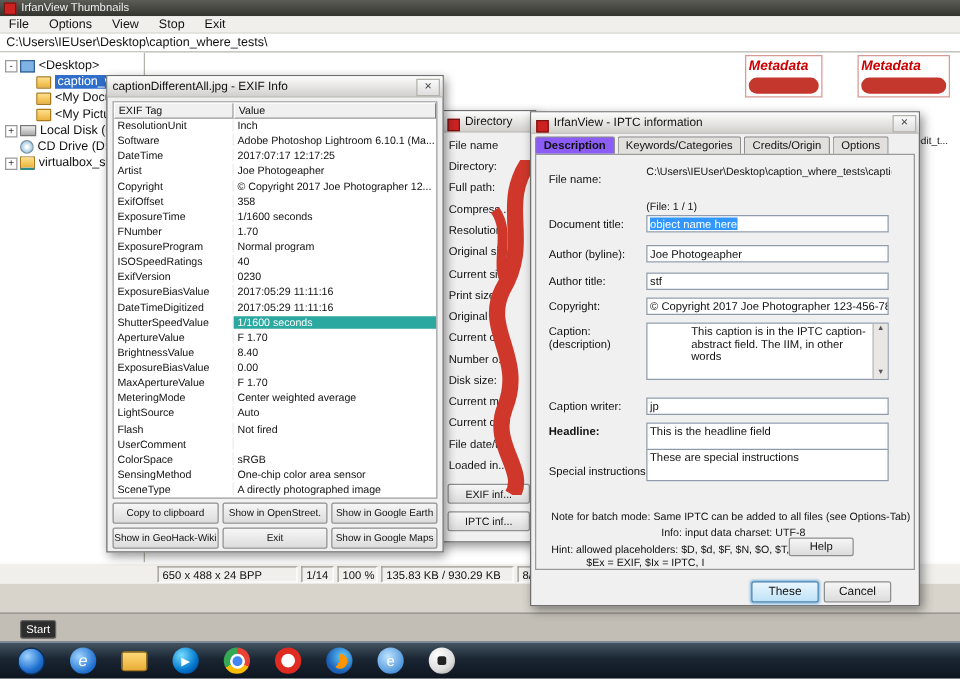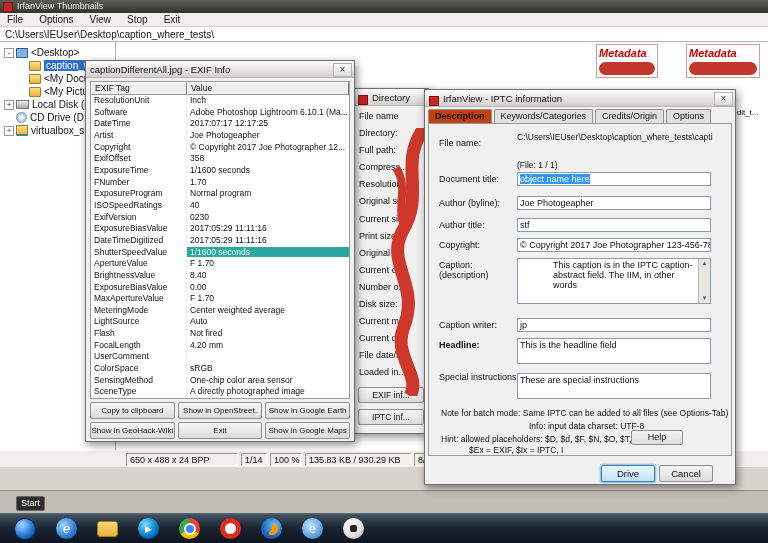--- a/index.html
+++ b/index.html
@@ -80,42 +80,42 @@
   .pbtn-exif{top:298px;}
   .pbtn-iptc{top:320px;}
   .redsvg{position:absolute;left:390px;top:128px;width:38px;height:268px;z-index:3;pointer-events:none;}
 
   
   .dlg-iptc{left:424px;top:75px;width:312px;height:396px;z-index:5;margin-top:14px;}
   .iptc-icon{width:8px;height:8px;background:#cc2222;border:1px solid #7a1410;margin-right:4px;flex:none;}
   .tabs{position:absolute;left:3px;top:19px;height:15px;display:flex;font-size:9px;}
   .tab{padding:0 6px;border:1px solid #8f8f8f;border-bottom:none;background:#e2e0dc;
     line-height:13px;border-radius:2px 2px 0 0;margin-right:2px;}
-  .tab.active{background:#c2410c;font-weight:bold;height:15px;}
+  .tab.active{background:#8b5cf6;font-weight:bold;height:15px;}
   .tabpage{position:absolute;left:3px;top:33px;right:3px;bottom:28px;border:1px solid #9a9a9a;
     background:#f0f0f0;}
   .flabel{position:absolute;left:10px;font-size:9px;white-space:nowrap;}
   .fval{position:absolute;font-size:8.5px;white-space:nowrap;overflow:hidden;}
   .inp{position:absolute;left:88px;width:194px;height:14px;background:#fff;border:1px solid #8f9bab;
     font-size:9px;line-height:12px;padding:0 2px;box-sizing:border-box;white-space:nowrap;overflow:hidden;}
   .inp.area{white-space:normal;line-height:10px;padding-top:1px;}
   .selected-text{background:#3197ff;color:#fff;}
   .l-filename{top:14px;} .v-filename{left:88px;top:8px;width:196px;} .v-filecount{left:88px;top:36px;}
   .l-doctitle{top:50px;} .i-doctitle{top:48px;}
   .l-byline{top:74px;}   .i-byline{top:72px;}
   .l-authortitle{top:96px;} .i-authortitle{top:94px;}
   .l-copyright{top:116px;}  .i-copyright{top:114px;}
   .l-caption{top:136px;} .l-caption-sub{top:146px;}
   .i-caption{top:134px;height:46px;padding-right:13px;padding-left:35px;}
   .vsb{position:absolute;right:0;top:0;bottom:0;width:11px;background:#e9e7e3;border-left:1px solid #bbb;
     display:flex;flex-direction:column;justify-content:space-between;font-size:6px;color:#555;
     text-align:center;line-height:9px;}
   .l-capwriter{top:196px;} .i-capwriter{top:194px;}
   .l-headline{top:216px;font-weight:bold;}  .i-headline{top:214px;height:26px;}
-  .l-special{top:248px;}   .i-special{top:249px;height:26px;}
+  .l-special{top:248px;}   .i-special{top:235px;height:26px;}
   .note{position:absolute;font-size:8.5px;white-space:nowrap;}
   .n-batch{top:284px;left:12px;}
   .n-charset{top:297px;left:100px;}
   .n-hint1{top:310px;left:12px;}
   .n-hint2{top:321px;left:40px;}
   .help-btn{position:absolute;top:306px;left:202px;width:52px;height:15px;font-size:9px;line-height:13px;}
   .dlg-btn{position:absolute;top:375px;height:17px;width:54px;font-size:9.5px;line-height:15px;}
   .write-btn{left:176px;background:linear-gradient(#eaf6fd,#bfe3f8);border:1px solid #3c7fb1;
     box-shadow:0 0 2px 1px #7fb5df;}
   .cancel-btn{left:234px;}
@@ -345,24 +345,20 @@
           </div>
           <div class="exif-row">
             <div class="cell-tag">LightSource</div>
             <div class="cell-val">Auto</div>
           </div>
           <div class="exif-row">
             <div class="cell-tag">Flash</div>
             <div class="cell-val">Not fired</div>
           </div>
           <div class="exif-row">
-            <div class="cell-tag">FocalLength</div>
-            <div class="cell-val">4.20 mm</div>
-          </div>
-          <div class="exif-row">
             <div class="cell-tag">UserComment</div>
             <div class="cell-val"></div>
           </div>
           <div class="exif-row">
             <div class="cell-tag">ColorSpace</div>
             <div class="cell-val">sRGB</div>
           </div>
           <div class="exif-row">
             <div class="cell-tag">SensingMethod</div>
             <div class="cell-val">One-chip color area sensor</div>
@@ -434,21 +430,21 @@
       <div class="flabel l-special">Special instructions:</div>
       <div class="inp area i-special">These are special instructions</div>
 
       <div class="note n-batch">Note for batch mode: Same IPTC can be added to all files (see Options-Tab)</div>
       <div class="note n-charset">Info: input data charset: UTF-8</div>
       <div class="note n-hint1">Hint: allowed placeholders: $D, $d, $F, $N, $O, $T, $U, $S, $C,</div>
       <div class="note n-hint2">$Ex = EXIF, $Ix = IPTC, I</div>
       <div class="btn help-btn">Help</div>
     </div>
 
-    <div class="btn dlg-btn write-btn">Drive</div>
+    <div class="btn dlg-btn write-btn">These</div>
     <div class="btn dlg-btn cancel-btn">Cancel</div>
   </div>
 
   <div class="statusbar">
     <div class="seg-spacer"></div>
     <div class="segments">
         <div class="seg" style="width: 112px;">650 x 488 x 24 BPP</div>
         <div class="seg" style="width: 26px;">1/14</div>
         <div class="seg" style="width: 32px;">100 %</div>
         <div class="seg" style="width: 106px;">135.83 KB / 930.29 KB</div>

